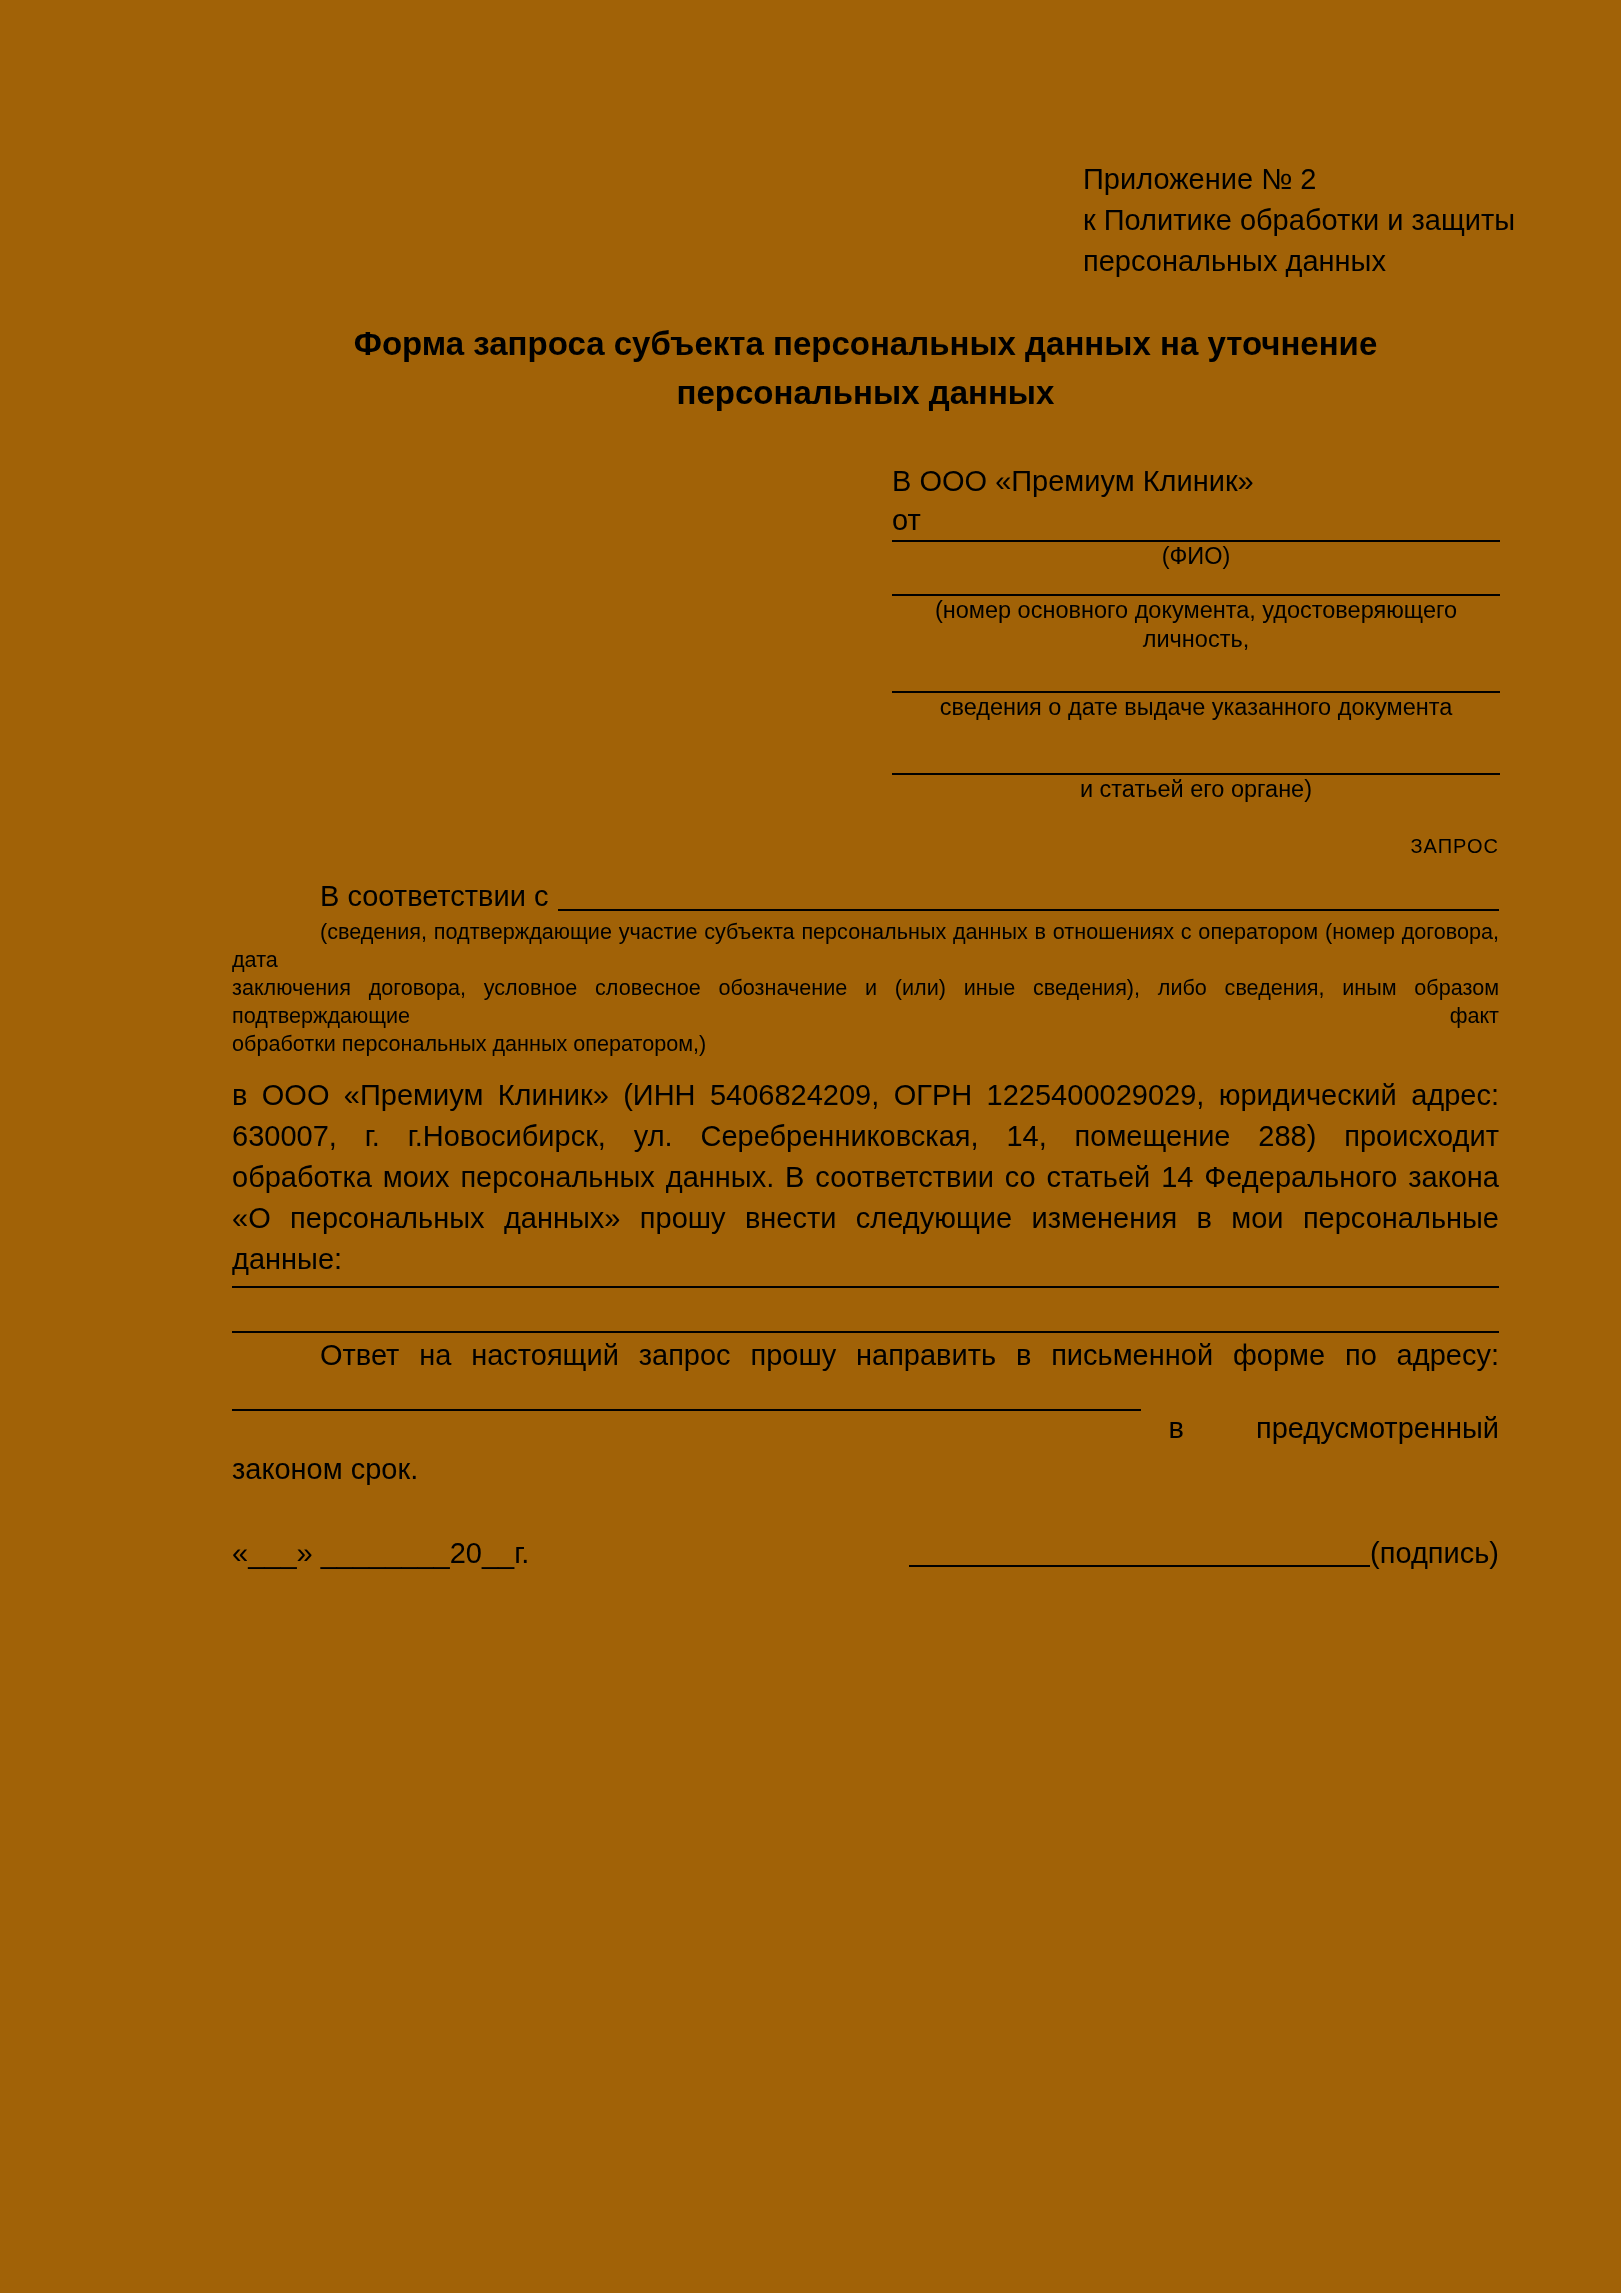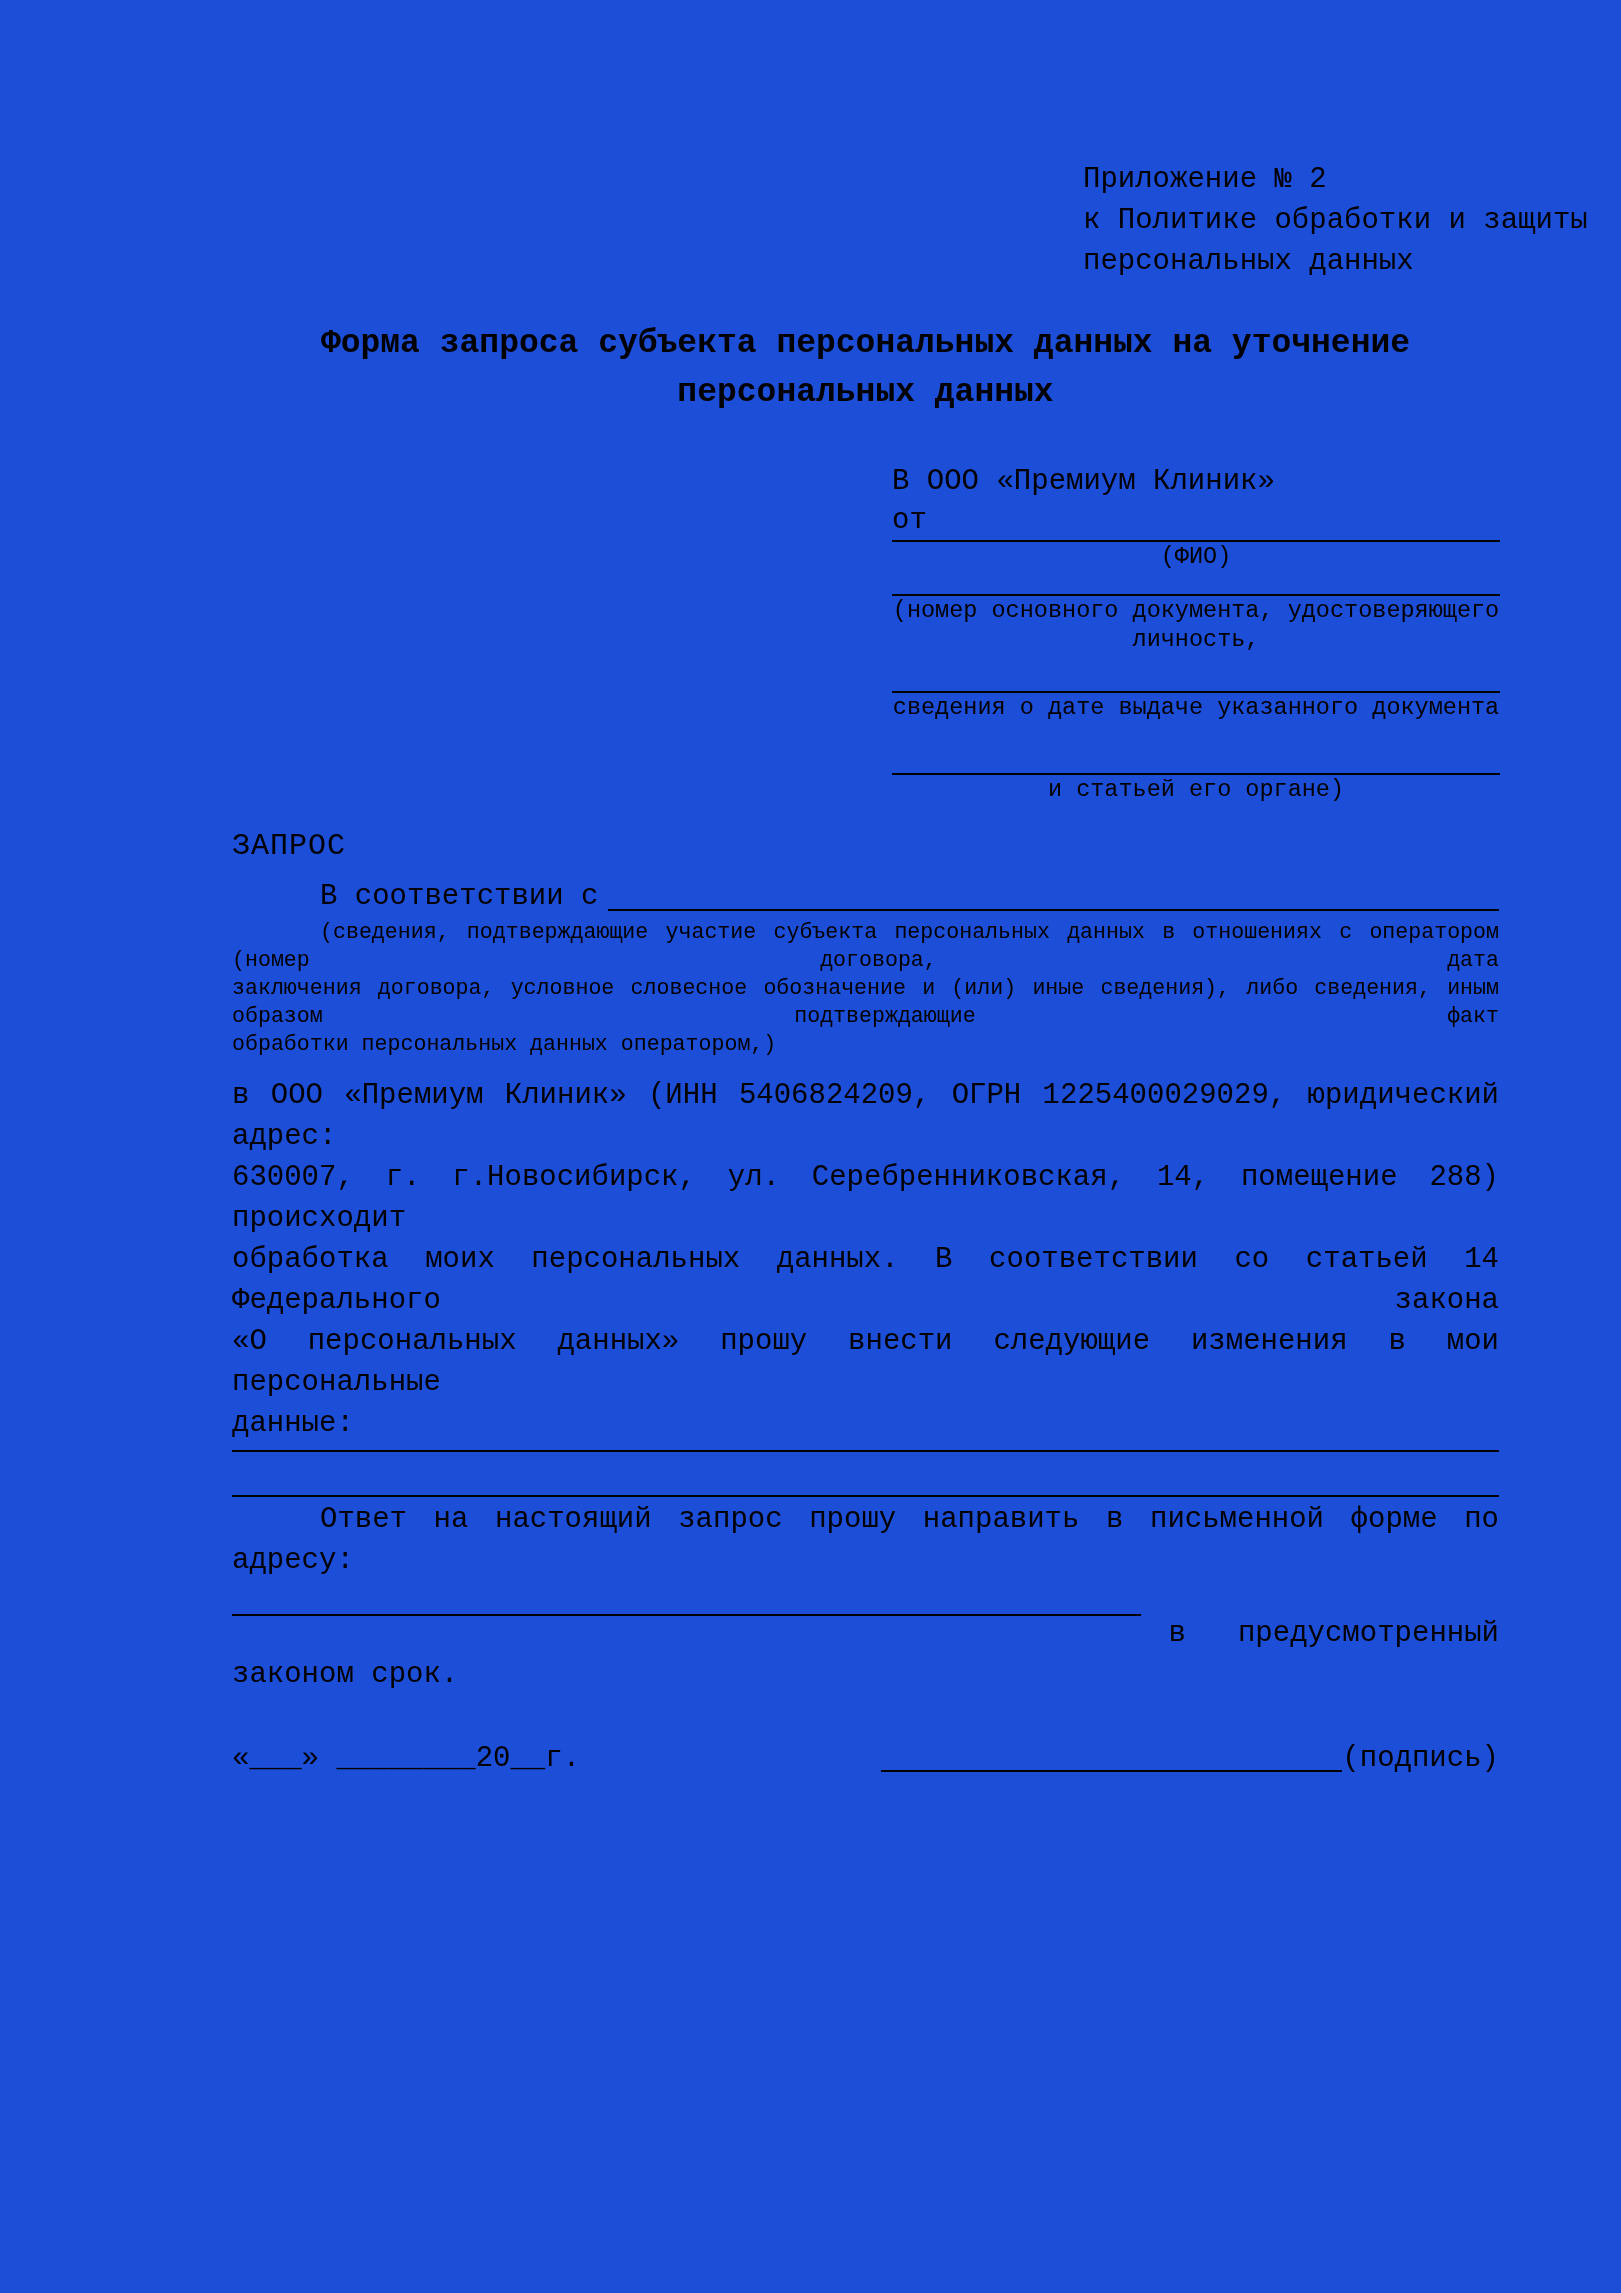--- a/index.html
+++ b/index.html
@@ -6,23 +6,23 @@
   html, body {
     margin: 0;
     padding: 0;
     background: #e8e8e8;
   }
   .page {
     position: relative;
     width: 1621px;
     height: 2294px;
     margin: 0 auto;
-    background: #1d4ed8;
+    background: #a16207;
     color: #000000;
-    font-family: Liberation Mono, monospace;
+    font-family: Liberation Sans, sans-serif;
     box-sizing: border-box;
     padding: 159px 122px 0 232px;
     overflow: hidden;
   }
   
   .appendix {
     margin-left: 851px;
     font-size: 29px;
     line-height: 41px;
     white-space: nowrap;
@@ -54,22 +54,22 @@
     font-size: 23.5px;
     line-height: 29px;
     text-align: center;
   }
   .g2 { margin-top: 22.5px; }
   .g3 { margin-top: 37px; }
   .g4 { margin-top: 51px; }
   
   .zapros {
     margin-top: 23.5px;
-    text-align: left;
-    font-size: 30px;
+    text-align: right;
+    font-size: 20px;
     line-height: 39px;
     letter-spacing: 1px;
   }
   .leadrow {
     margin-top: 9px;
     display: flex;
     align-items: flex-end;
     font-size: 29px;
     line-height: 43px;
     padding-left: 88px;

